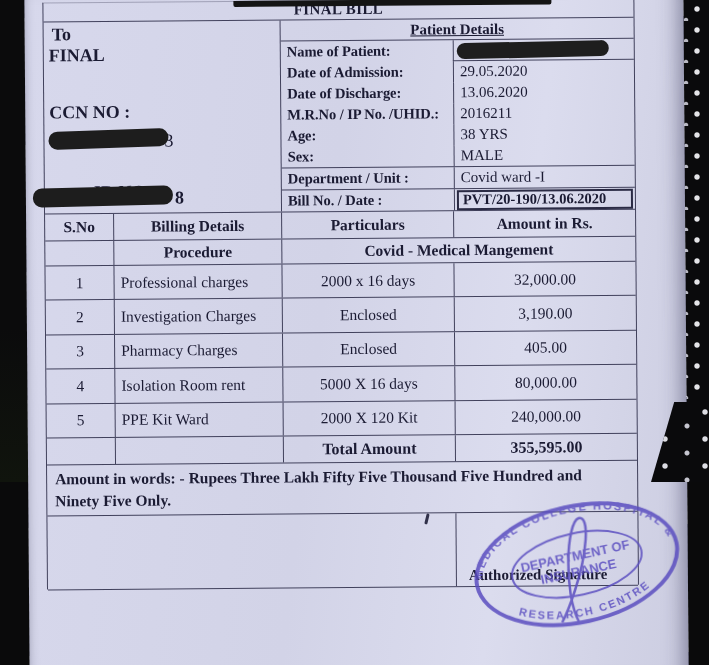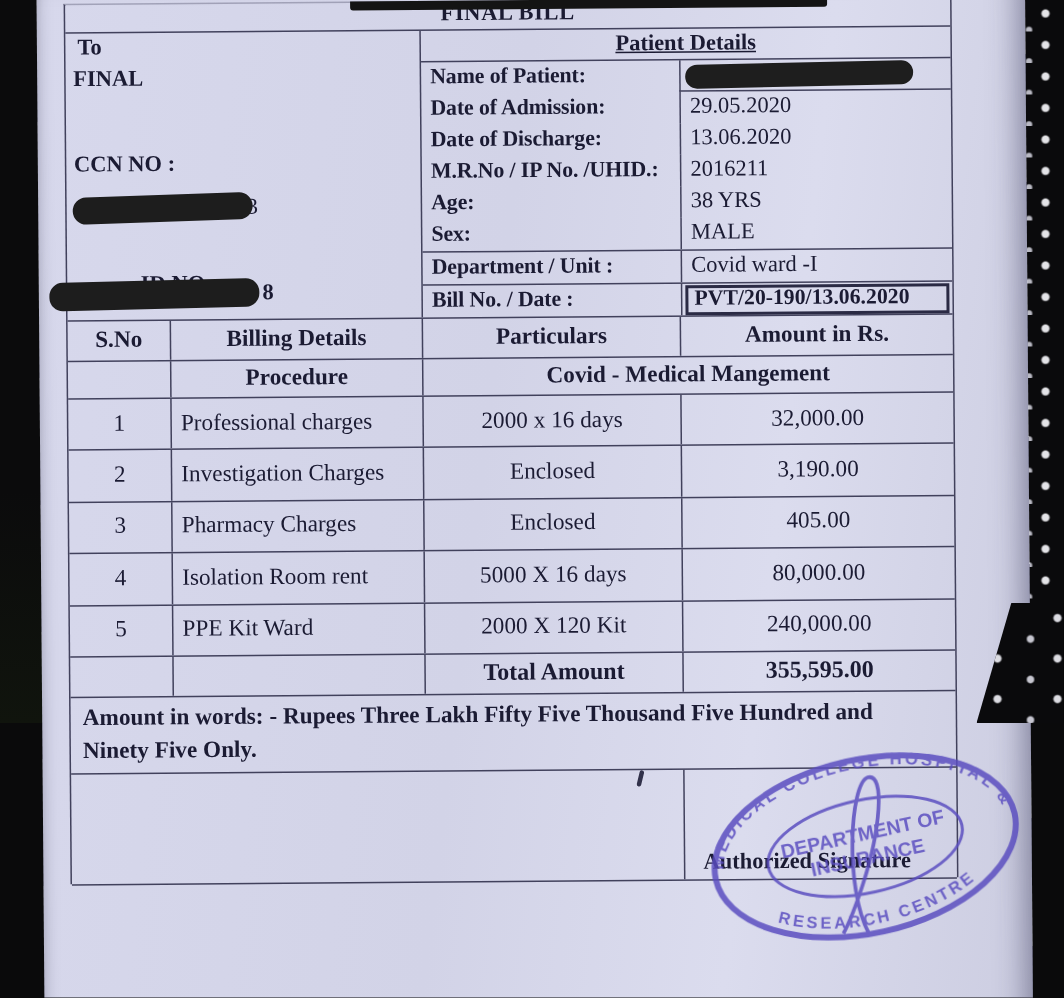--- a/index.html
+++ b/index.html
@@ -38,21 +38,21 @@
   .line-b { border-bottom:1.4px solid #41415c; }
   .line-t { border-top:1.4px solid #41415c; }
   .line-r { border-right:1.4px solid #41415c; }
 
   .title-row { height:19px; display:flex; align-items:flex-end; justify-content:center;
     font-weight:bold; font-size:15px; letter-spacing:.4px; padding-bottom:1px; }
 
   
   .upper { display:flex; height:191px; }
   .addr { width:237px; position:relative; }
-  .addr span { position:absolute; font-weight:bold; font-size:15px; white-space:nowrap; }
+  .addr span { position:absolute; font-weight:bold; font-size:18px; white-space:nowrap; }
   .to    { left:8px;  top:2px; }
   .fhpl  { left:5px;  top:23px; }
   .ccn   { left:5px;  top:80px; }
   .idno  { left:5px;  top:160px;margin-left:44px; }
   .redact { position:absolute; background:#1d1d1d; border-radius:9px; }
   .r-ccn { left:4px;  top:108px; width:120px; height:18px; transform:rotate(-1.5deg); }
   .s-ccn { left:120px; top:109px; font-size:14px; font-weight:normal !important; }
   .r-id  { left:-12px; top:165px; width:140px; height:19px; transform:rotate(-1deg); z-index:3; }
   .s-id  { left:130px; top:166px; font-size:14.5px; }
 

